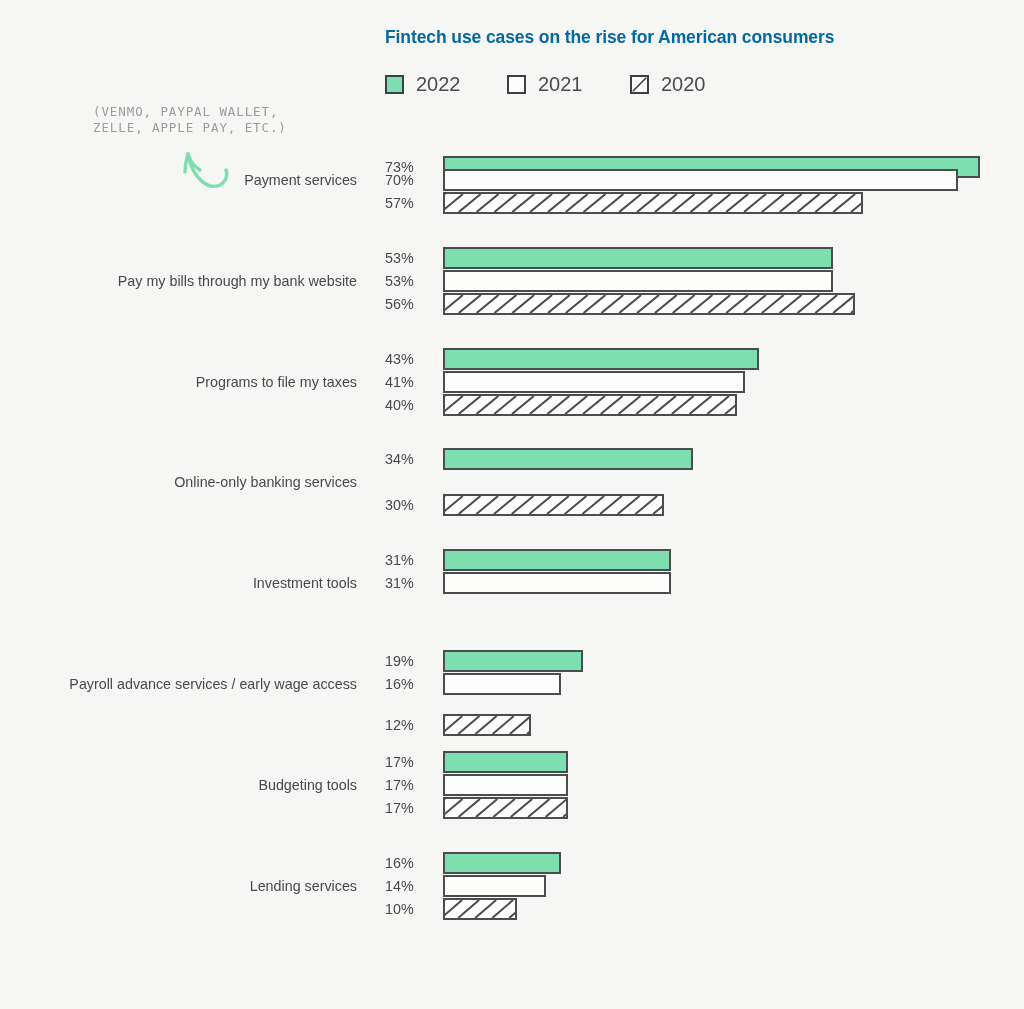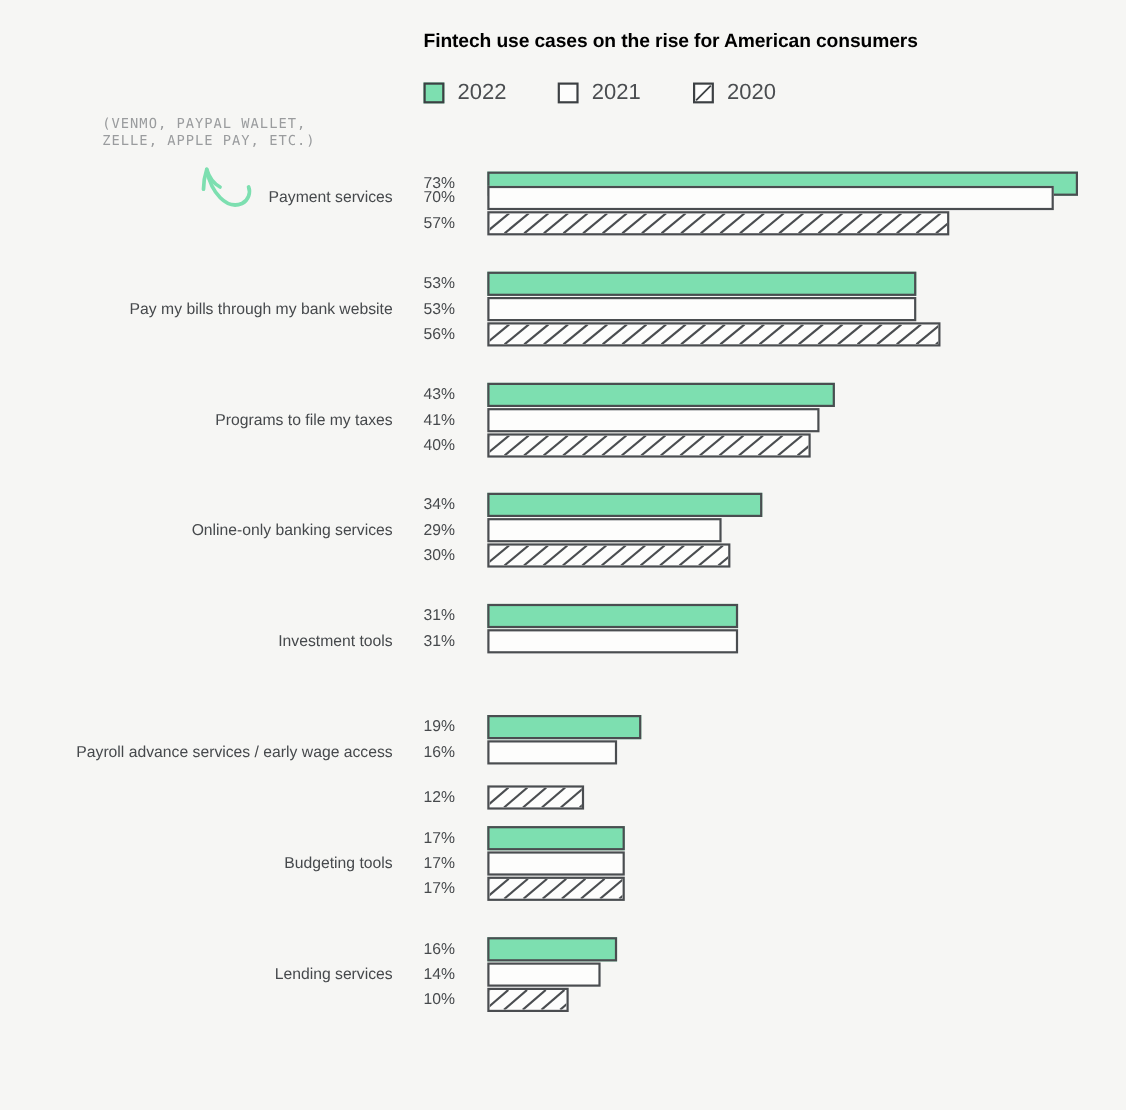--- a/index.html
+++ b/index.html
@@ -22,21 +22,21 @@
   }
 
   
   .chart-title {
     position: absolute;
     left: 385px;
     top: 27px;
     font-size: 17.5px;
     font-weight: bold;
     letter-spacing: -0.1px;
-    color: #000000;
+    color: #0369a1;
     white-space: nowrap;
   }
 
   
   .legend {
     position: absolute;
     left: 385px;
     top: 73px;
     height: 22px;
   }
@@ -298,24 +298,20 @@
             </svg>
           </div>
         </div>
       </div>
       <div class="group" style="top: 448.4px; height: 68px;">
         <div class="cat-label" style="top: 26px;">Online-only banking services</div>
         <div class="bar-row" style="top: 0px; width: 1024px;">
           <div class="bar-value">34%</div>
           <div class="bar fill-solid" style="width: 250.24px;"></div>
         </div>
-        <div class="bar-row" style="top: 23px; width: 1024px;">
-          <div class="bar-value">29%</div>
-          <div class="bar fill-outline" style="width: 213.44px;"></div>
-        </div>
         <div class="bar-row" style="top: 46px; width: 1024px;">
           <div class="bar-value">30%</div>
           <div class="bar fill-hatch" style="width: 220.8px;">
             <svg class="hatch-svg" viewBox="0 0 220.8 22" preserveAspectRatio="none">
               <line x1="-22" y1="22" x2="0" y2="0" stroke="#4a4d50" stroke-width="2.2"></line>
               <line x1="-4" y1="22" x2="18" y2="0" stroke="#4a4d50" stroke-width="2.2"></line>
               <line x1="14" y1="22" x2="36" y2="0" stroke="#4a4d50" stroke-width="2.2"></line>
               <line x1="32" y1="22" x2="54" y2="0" stroke="#4a4d50" stroke-width="2.2"></line>
               <line x1="50" y1="22" x2="72" y2="0" stroke="#4a4d50" stroke-width="2.2"></line>
               <line x1="68" y1="22" x2="90" y2="0" stroke="#4a4d50" stroke-width="2.2"></line>

